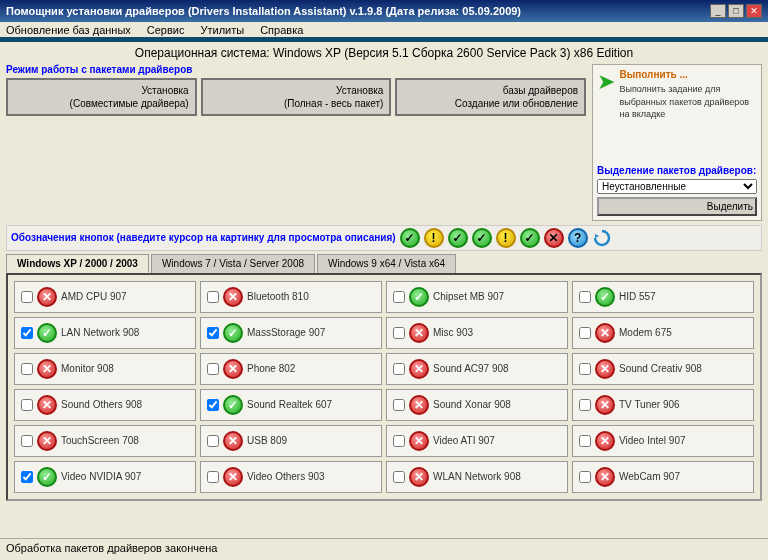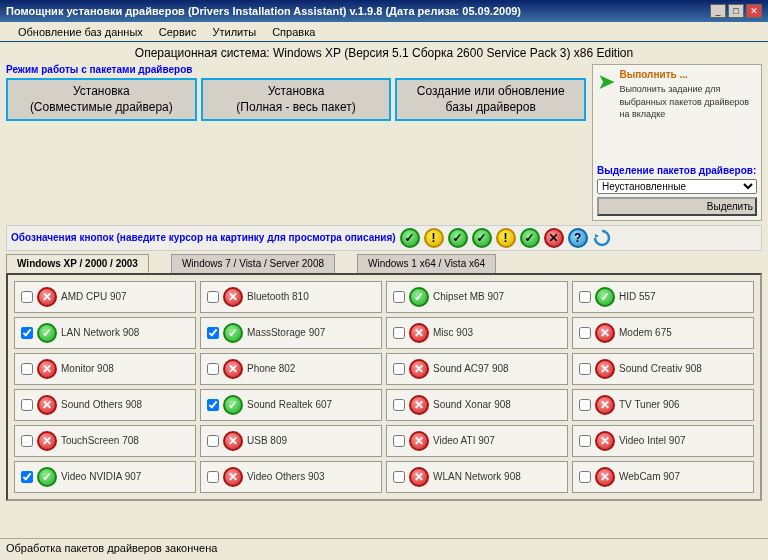--- a/index.html
+++ b/index.html
@@ -20,22 +20,22 @@
     .tb-btn {
       width: 16px; height: 14px; background: #d4d0c8; border: 1px solid #666;
       font-size: 9px; display: flex; align-items: center; justify-content: center;
       cursor: pointer; color: black;
     }
     .tb-btn.close-btn { background: #d44; color: white; }
     
     
     .menu-bar {
       background: #ece9d8;
-      border-bottom: 1px solid #0c4a6e;
-      padding: 2px 12px;
+      border-bottom: 5px solid #0c4a6e;
+      padding: 2px 0;
       display: flex;
       gap: 4px;
       height: 20px;
       align-items: center;
     }
     .menu-item { padding: 1px 6px; font-size: 11px; cursor: pointer; }
     
     .os-title {
       text-align: center;
       font-size: 12px;
@@ -44,45 +44,44 @@
     }
     .right-panel {
       width: 160px;
       border: 1px solid #aca899;
       background: #f5f3ee;
       padding: 4px;
       font-size: 10px;
     }
     .mode-btn {
       flex: 1;
-      border: 2px solid #0ea5e9;
+      border: 2px solid #737373;
       background: #d4d0c8;
       padding: 4px 6px;
-      font-size: 12px;
-      text-align: center;
+      font-size: 10px;
+      text-align: right;
       cursor: pointer;
       line-height: 1.3;
     }
     .icon-circle {
       width: 22px; height: 22px;
       border-radius: 50%;
       display: flex; align-items: center; justify-content: center;
       font-size: 13px;
       font-weight: bold;
     }
     .ic-green { background: radial-gradient(circle at 40% 35%, #90ee90, #22aa22); border: 2px solid #118811; }
     .ic-yellow { background: radial-gradient(circle at 40% 35%, #ffee44, #ddaa00); border: 2px solid #bb8800; }
     .ic-red { background: radial-gradient(circle at 40% 35%, #ff9999, #cc2222); border: 2px solid #aa1111; }
     .ic-blue { background: radial-gradient(circle at 40% 35%, #99ddff, #2288cc); border: 2px solid #1166aa; }
     
     
     .tabs {
       display: flex;
       margin-bottom: 0;
-      gap: 20px;
     }
     .tab {
       padding: 3px 10px;
       border: 1px solid #999;
       background: #d4d0c8;
       cursor: pointer;
       font-size: 10px;
       border-bottom: none;
       margin-right: 2px;
     }
@@ -172,22 +171,22 @@
       <div style="display: flex; gap: 4px;">
         <div class="mode-btn">
           <div>Установка</div>
           <div>(Совместимые драйвера)</div>
         </div>
         <div class="mode-btn">
           <div>Установка</div>
           <div>(Полная - весь пакет)</div>
         </div>
         <div class="mode-btn">
+          <div>базы драйверов</div>
           <div>Создание или обновление</div>
-          <div>базы драйверов</div>
         </div>
       </div>
     </div>
 
     <div class="right-panel" style="width: 170px;">
       <div style="display: flex; align-items: flex-start; gap: 4px;">
         <span style="font-size: 22px; color: #22aa22;">➤</span>
         <div>
           <div class="right-panel-title">Выполнить ...</div>
           <div class="right-panel-text">Выполнить задание для выбранных пакетов драйверов на вкладке</div>
@@ -215,21 +214,21 @@
       <svg width="18" height="18" viewBox="0 0 18 18">
         <path d="M9 2 A7 7 0 1 1 2 9" fill="none" stroke="#2288cc" stroke-width="2.5"></path>
         <polygon points="2,5 2,9 6,7" fill="#2288cc"></polygon>
       </svg>
     </div>
   </div>
 
   <div class="tabs">
     <div class="tab active">Windows XP / 2000 / 2003</div>
     <div class="tab">Windows 7 / Vista / Server 2008</div>
-    <div class="tab">Windows 1 x64 / Vista x64</div>
+    <div class="tab">Windows 9 x64 / Vista x64</div>
   </div>
 
   <div class="driver-grid-container">
     <div class="driver-grid" id="driver-grid">
     <div class="driver-cell">
           <input type="checkbox" style="width: 12px; height: 12px; flex-shrink: 0;">
           <div style="width: 20px; height: 20px; flex-shrink: 0; border-radius: 50%; display: flex; align-items: center; justify-content: center; font-size: 12px; font-weight: bold; background: radial-gradient(circle at 40% 35%, rgb(255, 153, 153), rgb(204, 34, 34)); border: 2px solid rgb(170, 17, 17); color: white;">✕</div>
           <span class="driver-name">AMD CPU 907</span>
         </div>
         <div class="driver-cell">

